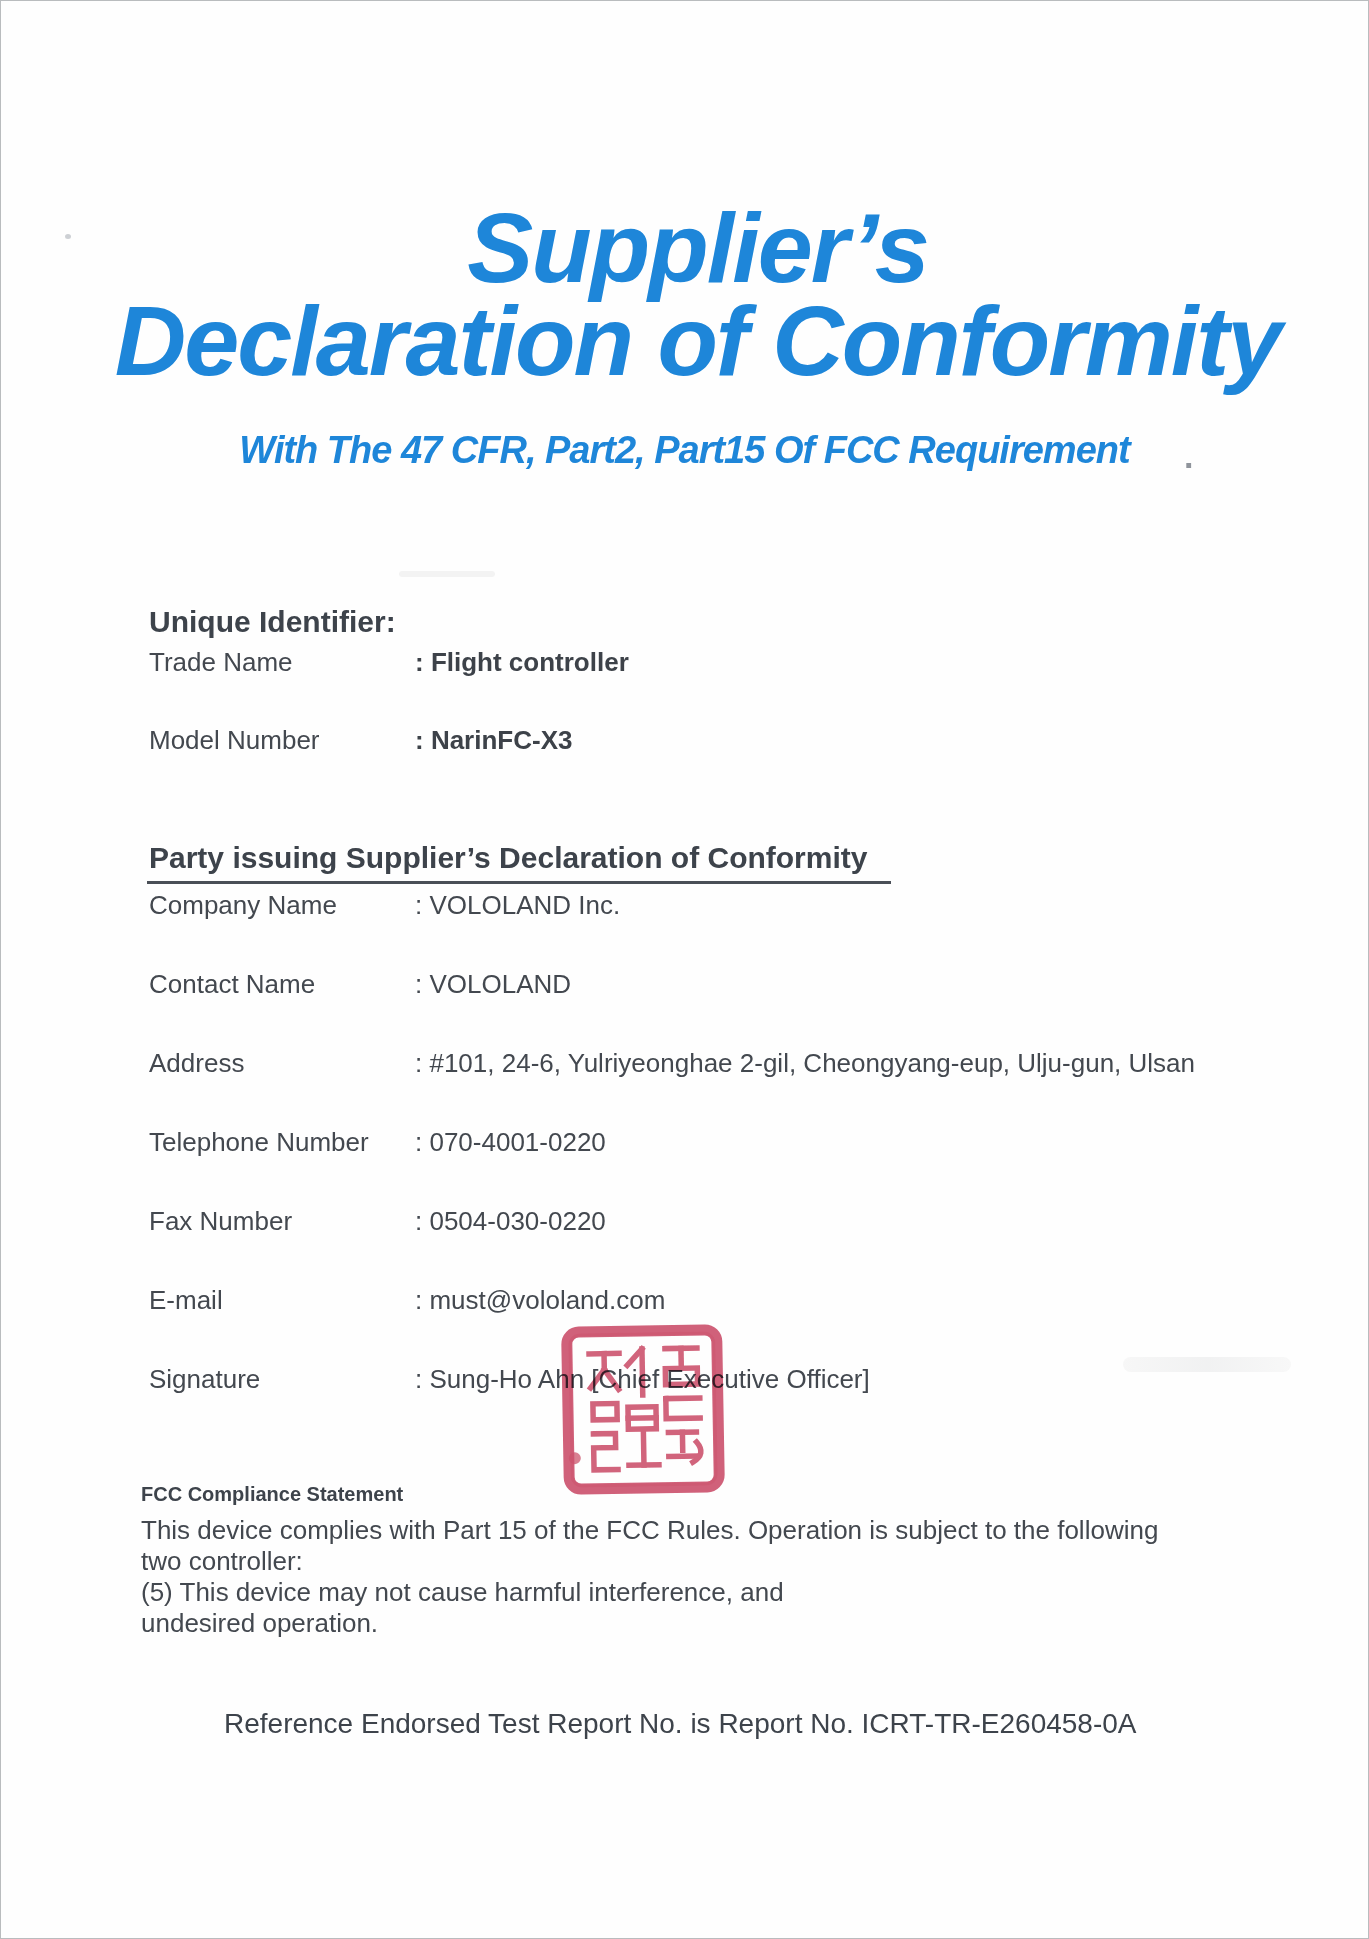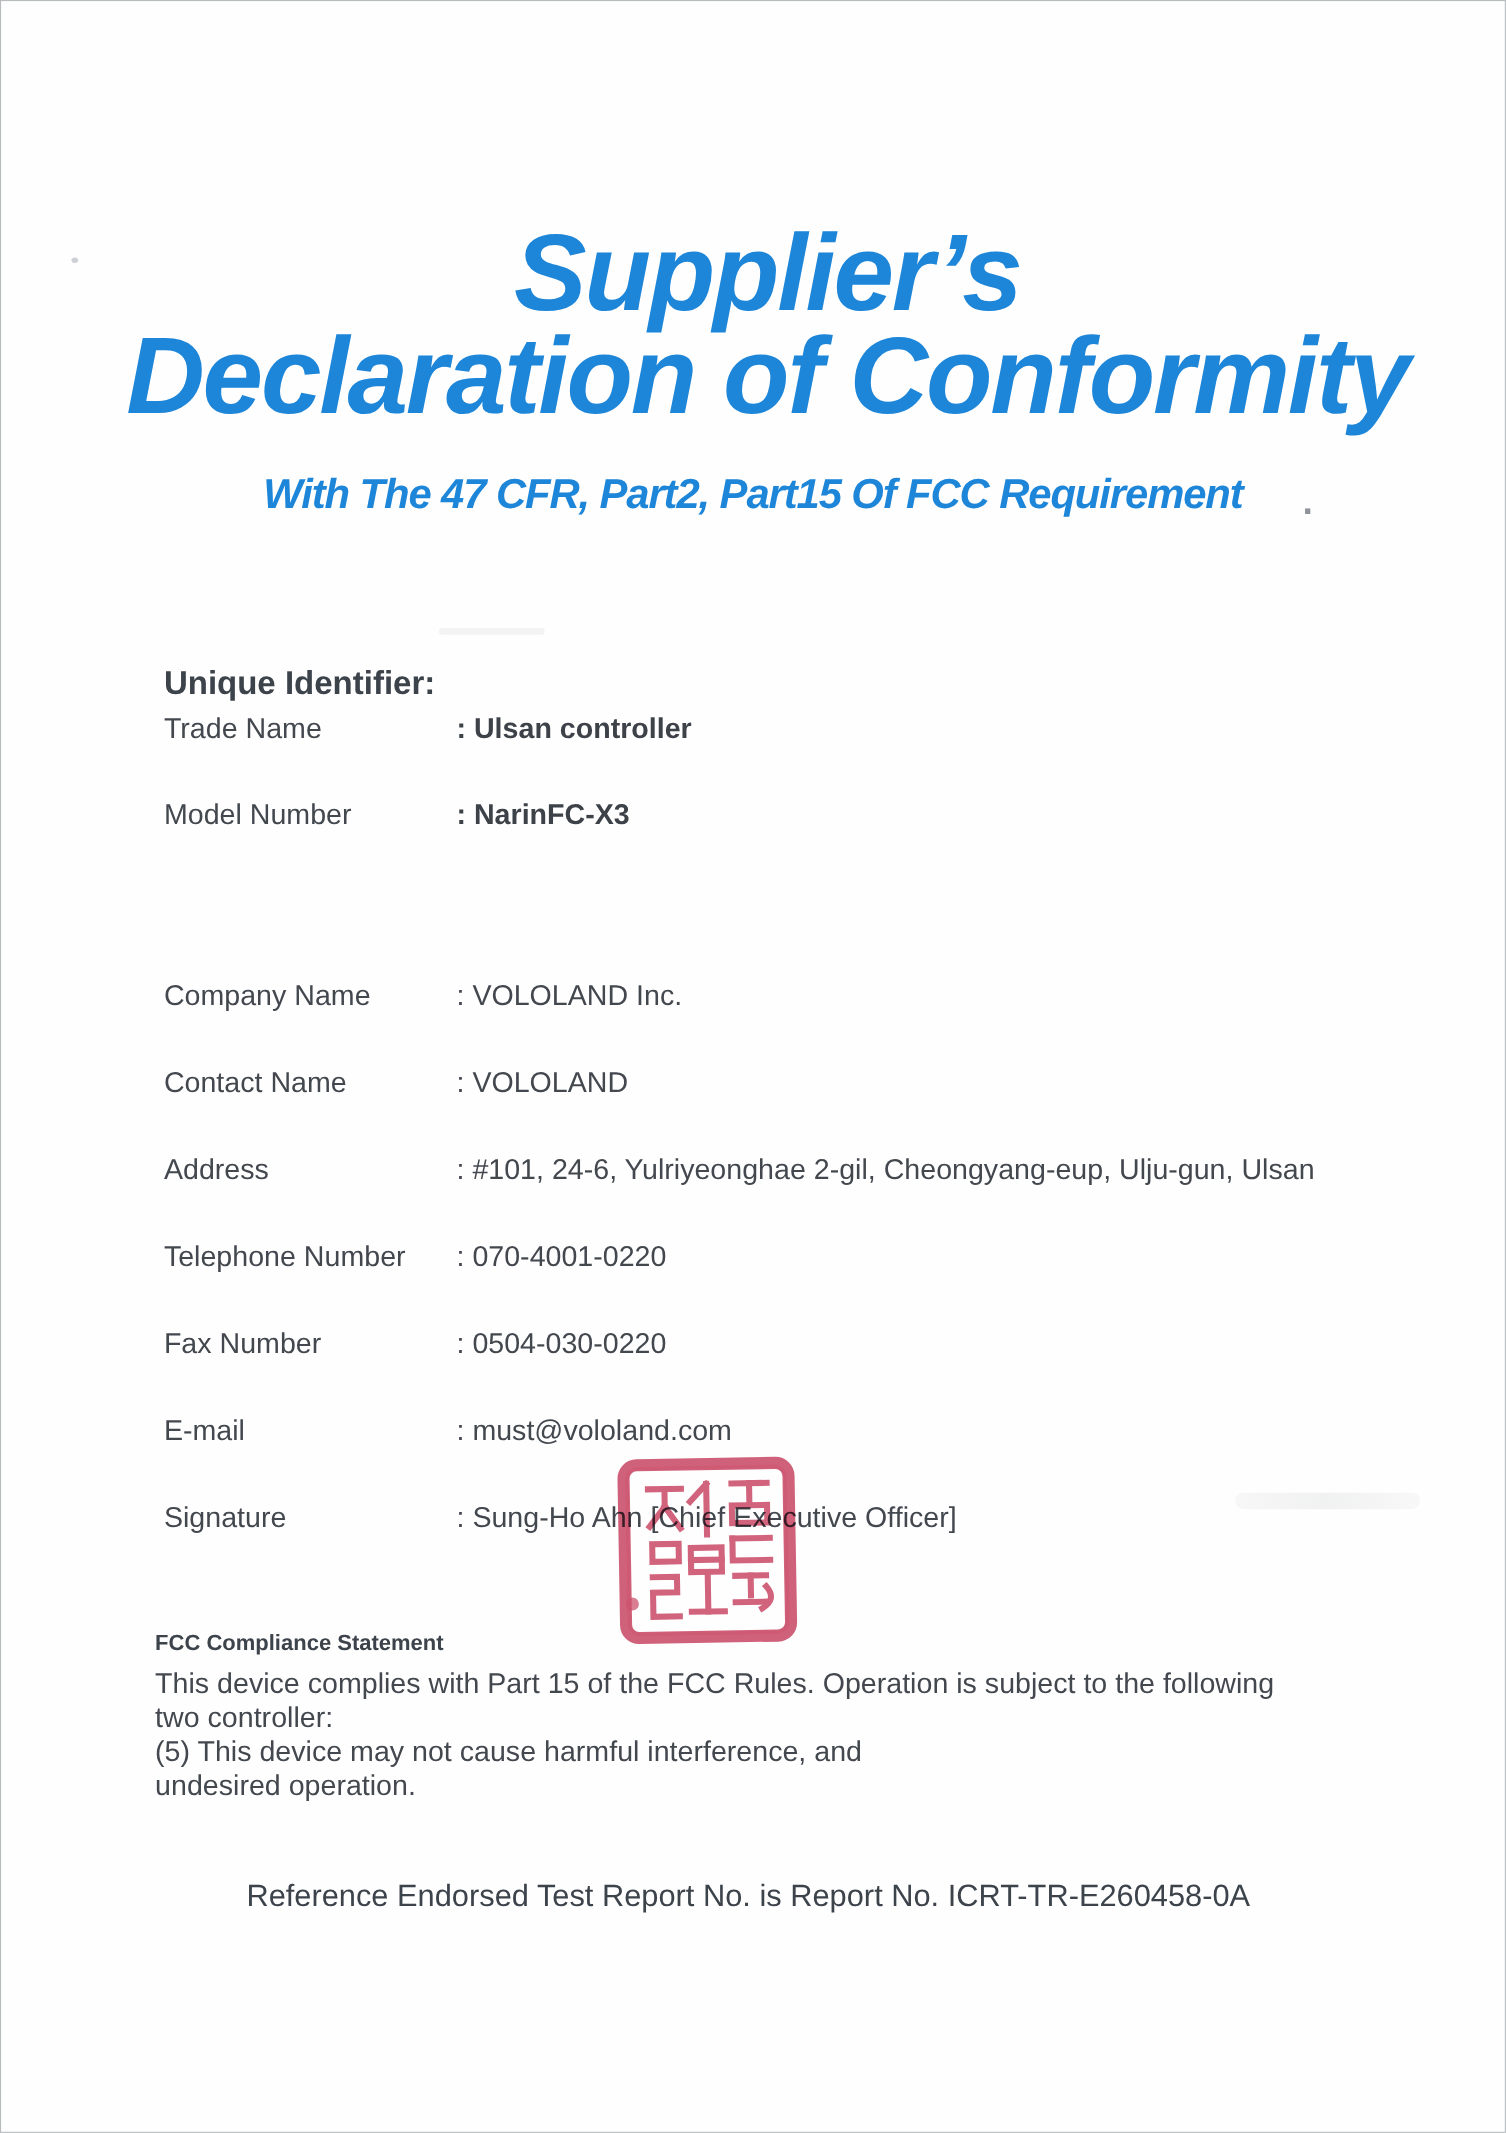--- a/index.html
+++ b/index.html
@@ -129,27 +129,30 @@
     <div class="title-line">Supplier’s</div>
     <div class="title-line">Declaration of Conformity</div>
   </div>
   <div class="subtitle">With The 47 CFR, Part2, Part15 Of FCC Requirement</div>
   <div class="subtitle-period">.</div>
 
   <div class="sec-heading uid-heading">Unique Identifier:</div>
 
   <div class="row r-trade">
     <span class="label">Trade Name</span>
-    <span class="value bold">: Ulsan controller</span>
+    <span class="value bold">: Flight controller</span>
   </div>
   <div class="row r-model">
     <span class="label">Model Number</span>
     <span class="value bold">: NarinFC-X3</span>
   </div>
 
+  <div class="sec-heading party-heading">
+    <span class="underlined">Party issuing Supplier’s Declaration of Conformity</span>
+  </div>
 
   <div class="row r-company">
     <span class="label">Company Name</span>
     <span class="value">: VOLOLAND Inc.</span>
   </div>
   <div class="row r-contact">
     <span class="label">Contact Name</span>
     <span class="value">: VOLOLAND</span>
   </div>
   <div class="row r-address">

